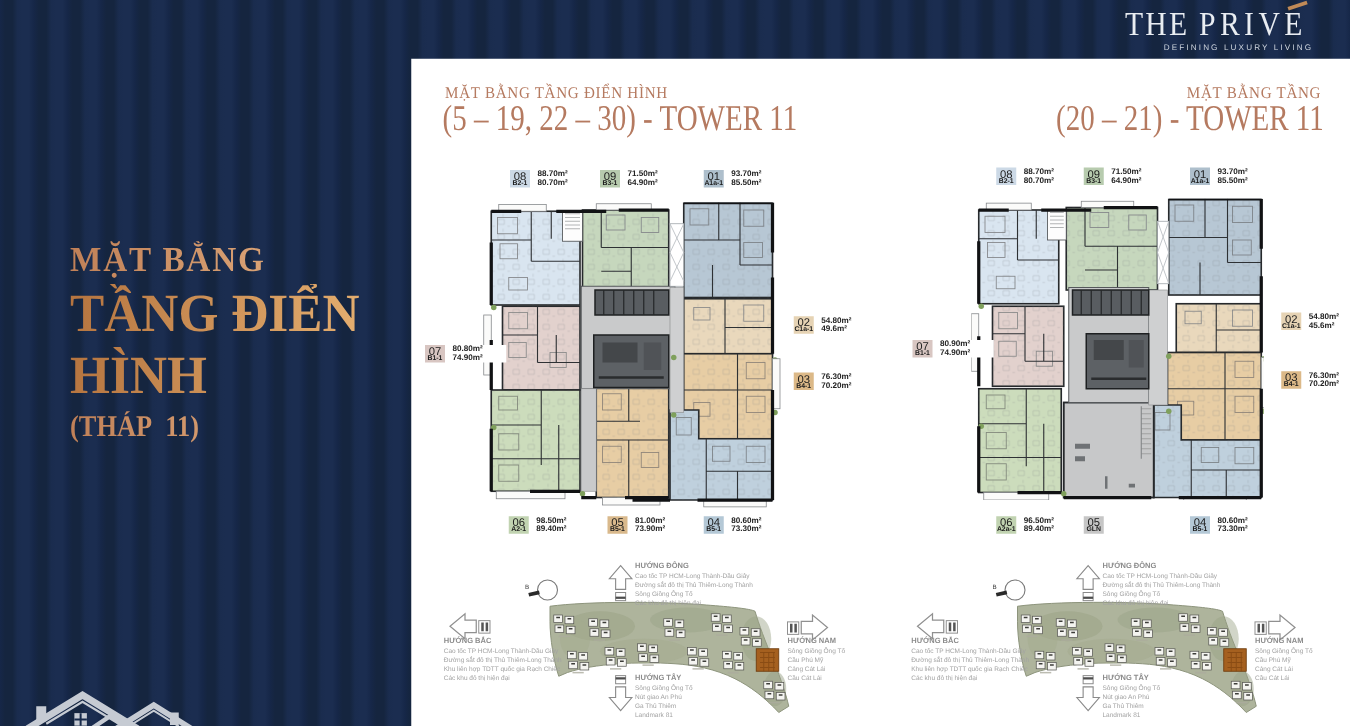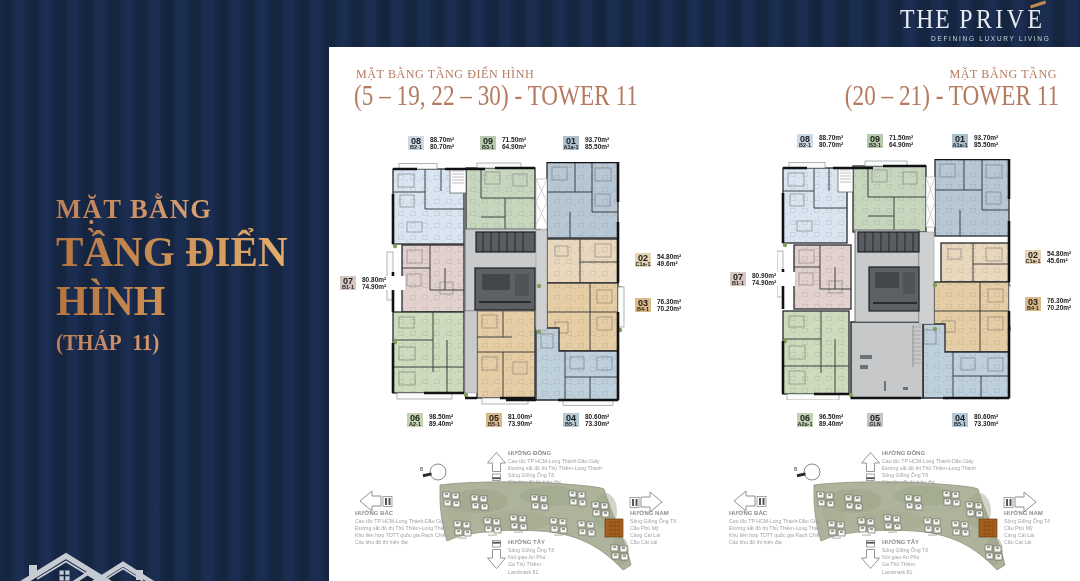--- a/index.html
+++ b/index.html
@@ -5,21 +5,21 @@
 html,body{margin:0;padding:0;}
 body{width:1080px;height:581px;position:relative;overflow:hidden;background:#fff;
   font-family:"Liberation Sans",sans-serif;}
 .abs{position:absolute;}
 .navy{background:repeating-linear-gradient(90deg,#162748 0px,#15253f 4px,#15253f 10px,#1a2c4e 14px,#1b2d50 18px,#1b2d50 23px,#162748 27px);}
 .serif{font-family:"Liberation Serif",serif;}
 .hdr1{font-family:"Liberation Serif",serif;color:#b57a60;font-size:13px;letter-spacing:0.6px;transform:scaleX(0.93);}
 .hdr2{font-family:"Liberation Serif",serif;color:#b57a60;font-size:29px;letter-spacing:0px;transform:scaleX(0.80);}
 .lbl{position:absolute;font-family:"Liberation Sans",sans-serif;}
 .lbl .bx{position:absolute;left:0;top:0;width:16px;height:14px;text-align:center;}
-.lbl .num{font-weight:bold;font-size:9px;line-height:8px;color:#1c1c1c;padding-top:1px;}
+.lbl .num{font-weight:normal;font-size:9px;line-height:8px;color:#1c1c1c;padding-top:1px;}
 .lbl .typ{font-weight:bold;font-size:5.5px;line-height:5px;color:#1c1c1c;}
 .lbl .ar{position:absolute;left:21px;top:0;width:42px;font-weight:bold;font-size:6.5px;line-height:7px;color:#222;background:#fff;padding:0 1px;}
 </style>
 </head>
 <body>
 
 <div class="abs navy" style="left:0;top:0;width:1080px;height:47px;"></div>
 
 <div class="abs navy" style="left:0;top:0;width:329px;height:581px;"></div>
 

